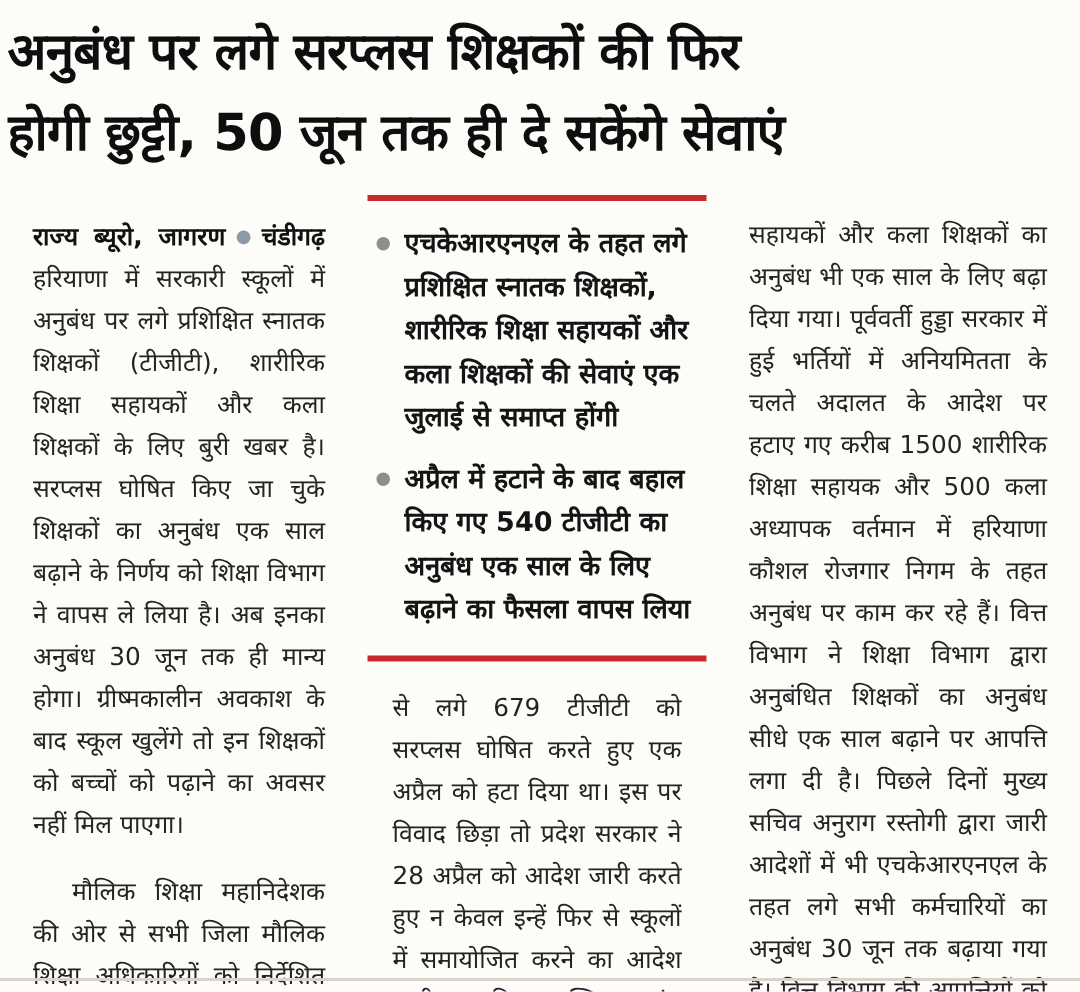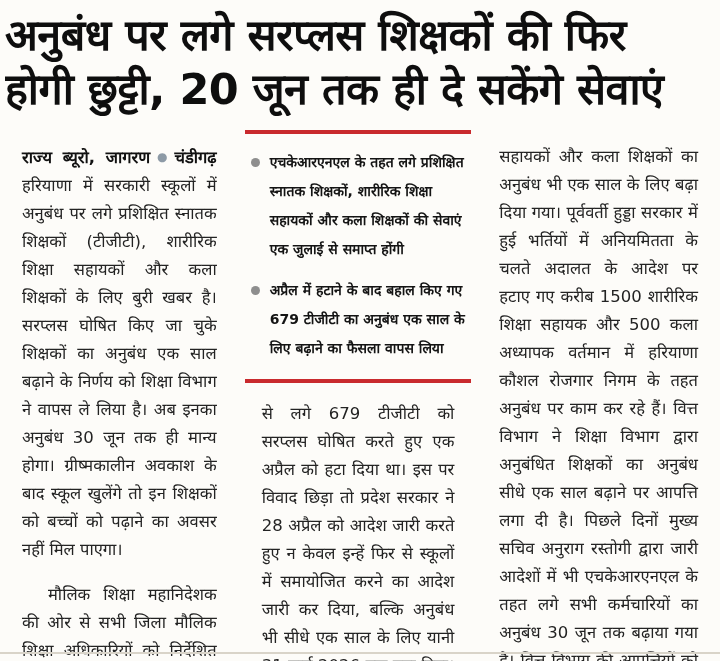--- a/index.html
+++ b/index.html
@@ -20,21 +20,21 @@
     background: #fdfcf9;
     padding: 8px 5px 0 5px;
     position: relative;
     overflow: hidden;
   }
   
   .headline {
     margin: 0 0 10px 0;
     color: #0e0e0e;
     font-weight: bold;
-    font-size: 43px;
+    font-size: 34px;
     line-height: 54px;
     letter-spacing: -0.5px;
   }
   .headline .hl-line {
     white-space: nowrap;
     overflow: hidden;
   }
   
   .columns {
     display: flex;
@@ -77,21 +77,21 @@
   .highlight-box ul {
     list-style: none;
     margin: 0;
     padding: 0;
   }
   .highlight-box li {
     display: flex;
     align-items: flex-start;
     font-weight: bold;
     color: #141414;
-    font-size: 14px;
+    font-size: 18px;
     line-height: 29px;
     text-align: left;
   }
   .highlight-box li + li {
     margin-top: 12px;
   }
   .bullet-dot {
     flex: 0 0 auto;
     width: 9px;
     height: 9px;
@@ -112,40 +112,40 @@
     background: #d9d4c9;
   }
 </style>
 </head>
 <body>
 
 <div class="page">
 
   <h1 class="headline">
     <div class="hl-line">अनुबंध पर लगे सरप्लस शिक्षकों की फिर</div>
-    <div class="hl-line">होगी छुट्टी, 20 जून तक ही दे सकेंगे सेवाएं</div>
+    <div class="hl-line">होगी छुट्टी, 50 जून तक ही दे सकेंगे सेवाएं</div>
   </h1>
 
   <div class="columns">
 
     <div class="col col-1">
       <p><span class="byline-bold">राज्य ब्यूरो, जागरण</span><span class="byline-dot">●</span><span class="byline-bold">चंडीगढ़</span> <span>हरियाणा में सरकारी स्कूलों में अनुबंध पर लगे प्रशिक्षित स्नातक शिक्षकों (टीजीटी), शारीरिक शिक्षा सहायकों और कला शिक्षकों के लिए बुरी खबर है। सरप्लस घोषित किए जा चुके शिक्षकों का अनुबंध एक साल बढ़ाने के निर्णय को शिक्षा विभाग ने वापस ले लिया है। अब इनका अनुबंध 30 जून तक ही मान्य होगा। ग्रीष्मकालीन अवकाश के बाद स्कूल खुलेंगे तो इन शिक्षकों को बच्चों को पढ़ाने का अवसर नहीं मिल पाएगा।</span></p>
       <p>मौलिक शिक्षा महानिदेशक की ओर से सभी जिला मौलिक शिक्षा अधिकारियों को निर्देशित किया गया है कि 30 जून के बाद सरप्लस घोषित सभी टीजीटी, कला शिक्षकों और शारीरिक शिक्षा सहायकों की सेवाएं समाप्त कर दी जाएं। हरियाणा कौशल रोजगार निगम लिमिटेड (एचकेआरएनएल) के माध्यम</p>
     </div>
 
     <div class="col col-2">
       <div class="highlight-box">
         <ul>
           <li>
             <span class="bullet-dot"></span>
             <span class="bullet-text">एचकेआरएनएल के तहत लगे प्रशिक्षित स्नातक शिक्षकों, शारीरिक शिक्षा सहायकों और कला शिक्षकों की सेवाएं एक जुलाई से समाप्त होंगी</span>
           </li>
           <li>
             <span class="bullet-dot"></span>
-            <span class="bullet-text">अप्रैल में हटाने के बाद बहाल किए गए 679 टीजीटी का अनुबंध एक साल के लिए बढ़ाने का फैसला वापस लिया</span>
+            <span class="bullet-text">अप्रैल में हटाने के बाद बहाल किए गए 540 टीजीटी का अनुबंध एक साल के लिए बढ़ाने का फैसला वापस लिया</span>
           </li>
         </ul>
       </div>
       <p>से लगे 679 टीजीटी को सरप्लस घोषित करते हुए एक अप्रैल को हटा दिया था। इस पर विवाद छिड़ा तो प्रदेश सरकार ने 28 अप्रैल को आदेश जारी करते हुए न केवल इन्हें फिर से स्कूलों में समायोजित करने का आदेश जारी कर दिया, बल्कि अनुबंध भी सीधे एक साल के लिए यानी 31 मार्च 2026 तक बढ़ा दिया। साथ ही सभी शारीरिक शिक्षा</p>
     </div>
 
     <div class="col col-3">
       <p>सहायकों और कला शिक्षकों का अनुबंध भी एक साल के लिए बढ़ा दिया गया। पूर्ववर्ती हुड्डा सरकार में हुई भर्तियों में अनियमितता के चलते अदालत के आदेश पर हटाए गए करीब 1500 शारीरिक शिक्षा सहायक और 500 कला अध्यापक वर्तमान में हरियाणा कौशल रोजगार निगम के तहत अनुबंध पर काम कर रहे हैं। वित्त विभाग ने शिक्षा विभाग द्वारा अनुबंधित शिक्षकों का अनुबंध सीधे एक साल बढ़ाने पर आपत्ति लगा दी है। पिछले दिनों मुख्य सचिव अनुराग रस्तोगी द्वारा जारी आदेशों में भी एचकेआरएनएल के तहत लगे सभी कर्मचारियों का अनुबंध 30 जून तक बढ़ाया गया है। वित्त विभाग की आपत्तियों को देखते हुए मौलिक शिक्षा विभाग ने अनुबंधित शिक्षकों का अनुबंध सिर्फ 30 जून तक बढ़ाने का निर्णय लिया है। इसके बाद इनकी सेवाएं समाप्त कर दी जाएंगी।</p>
     </div>
 

